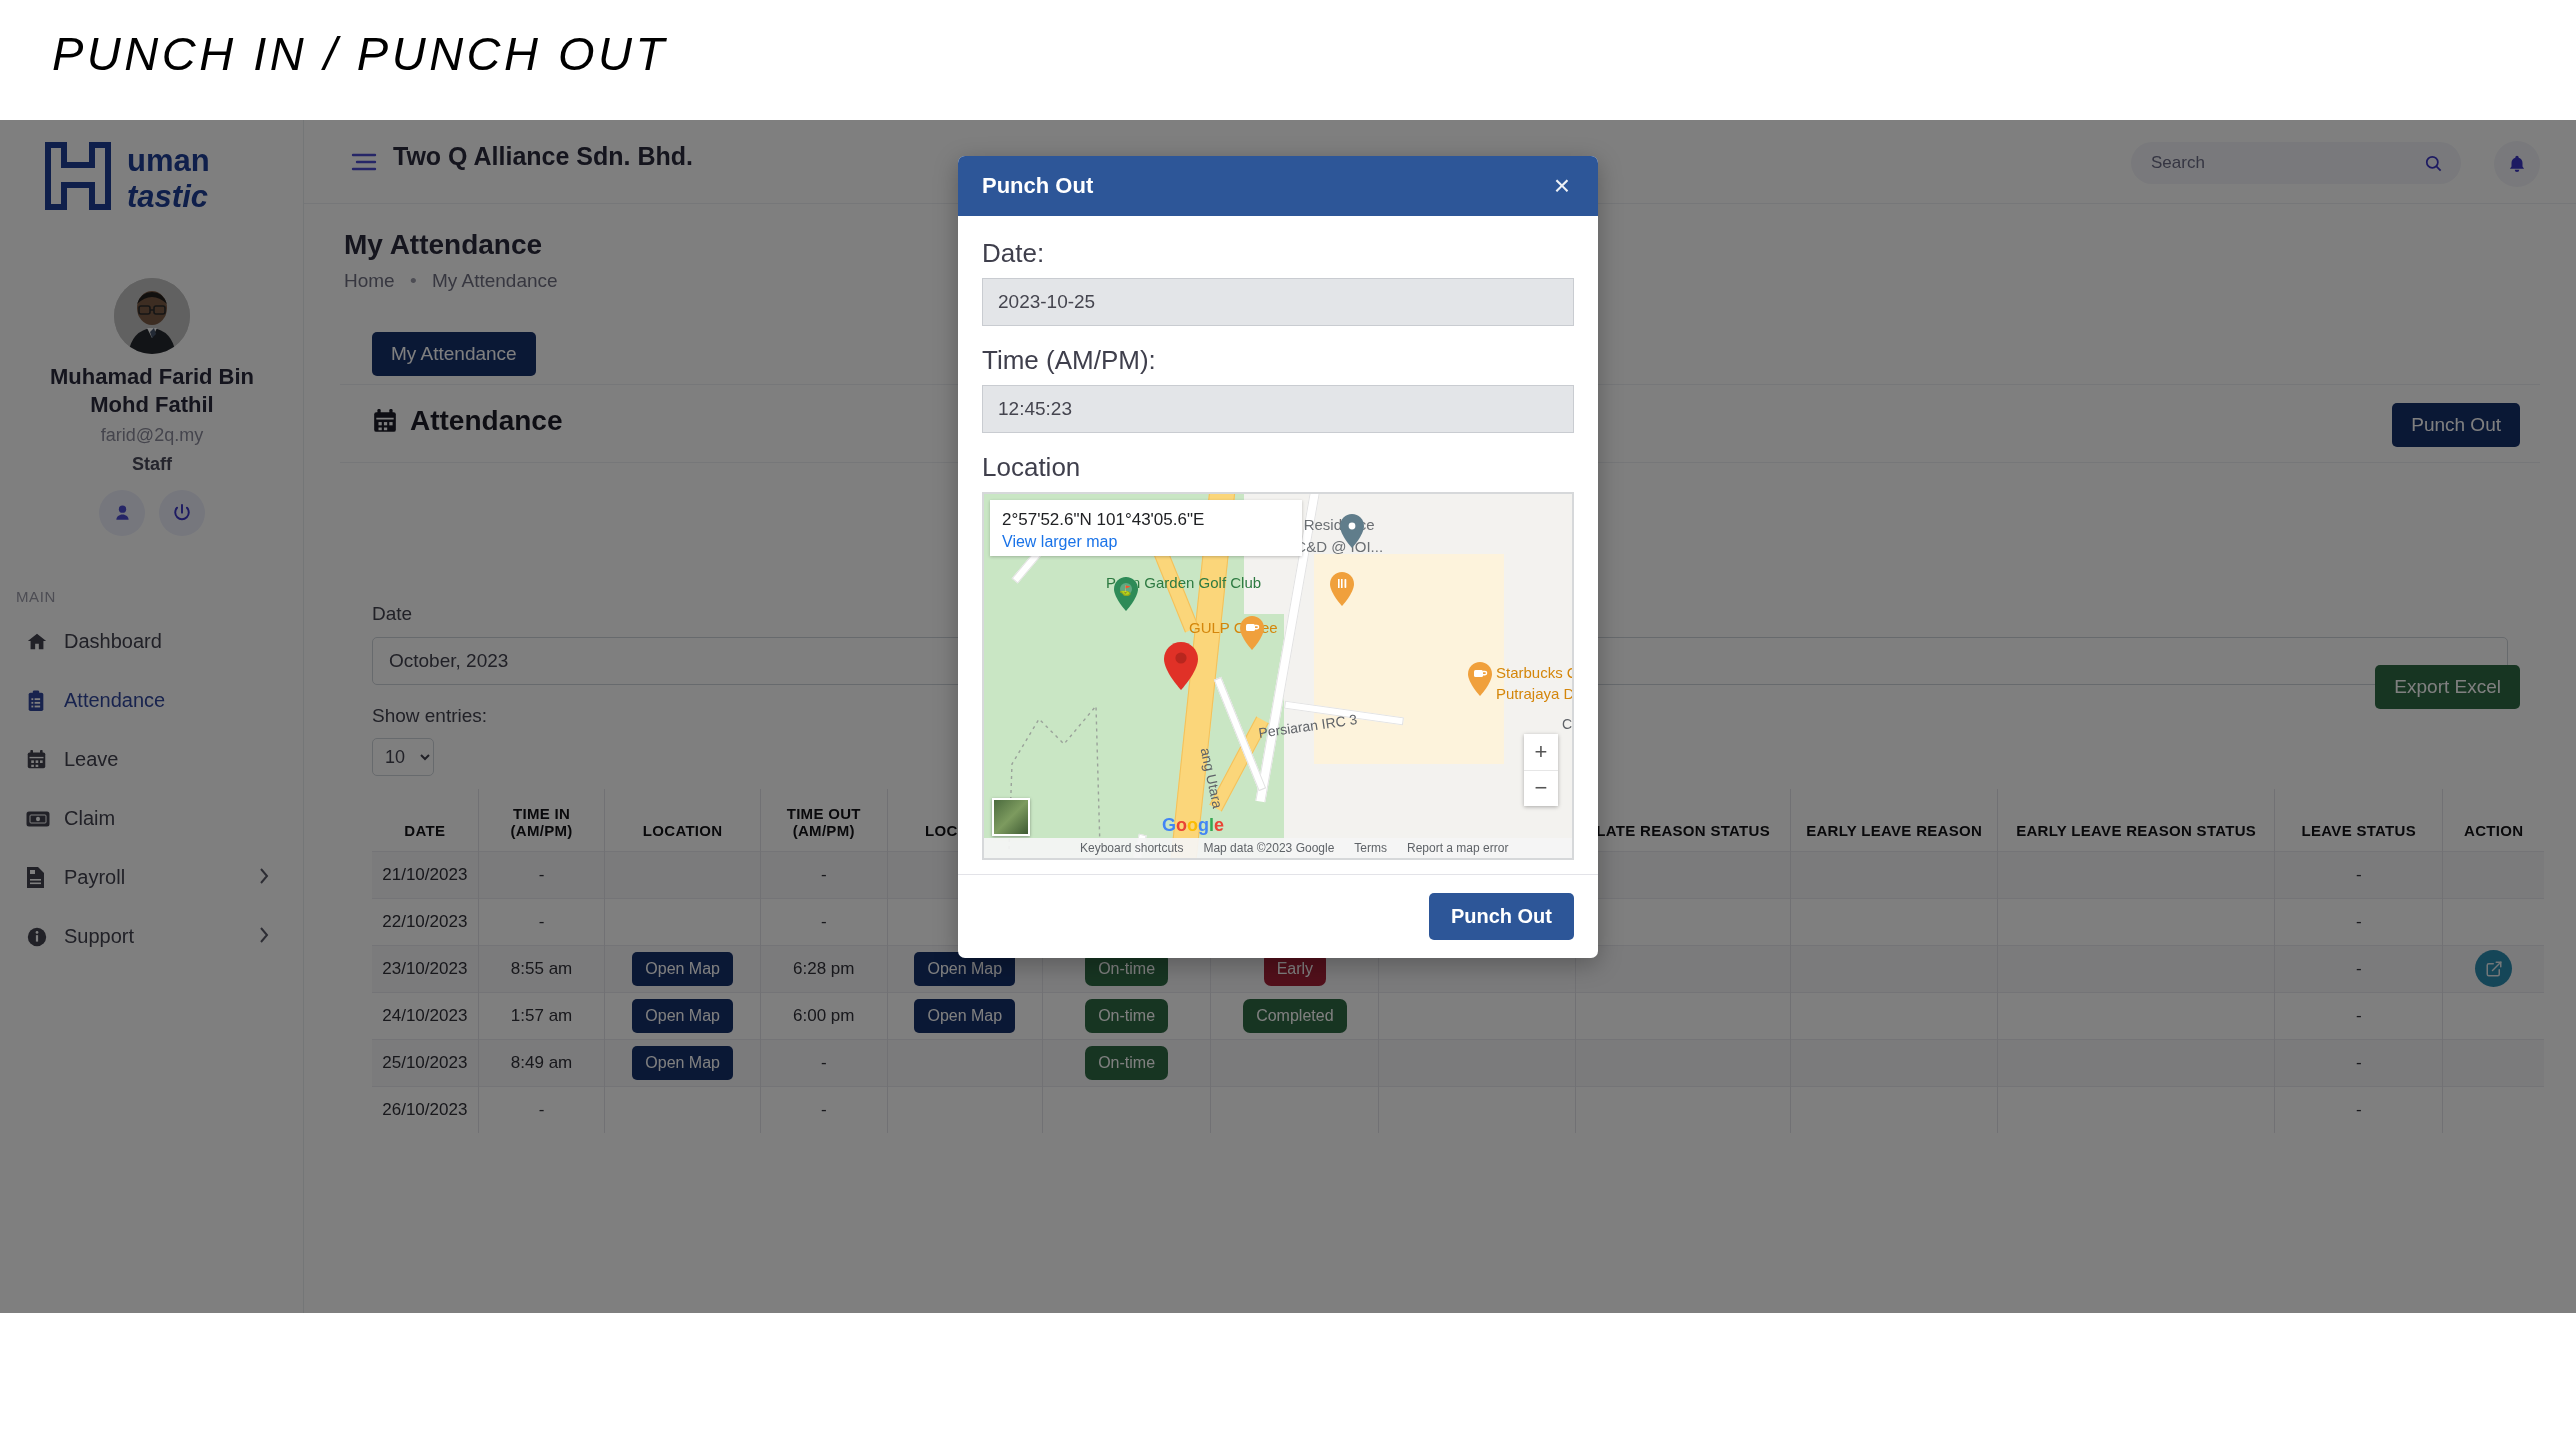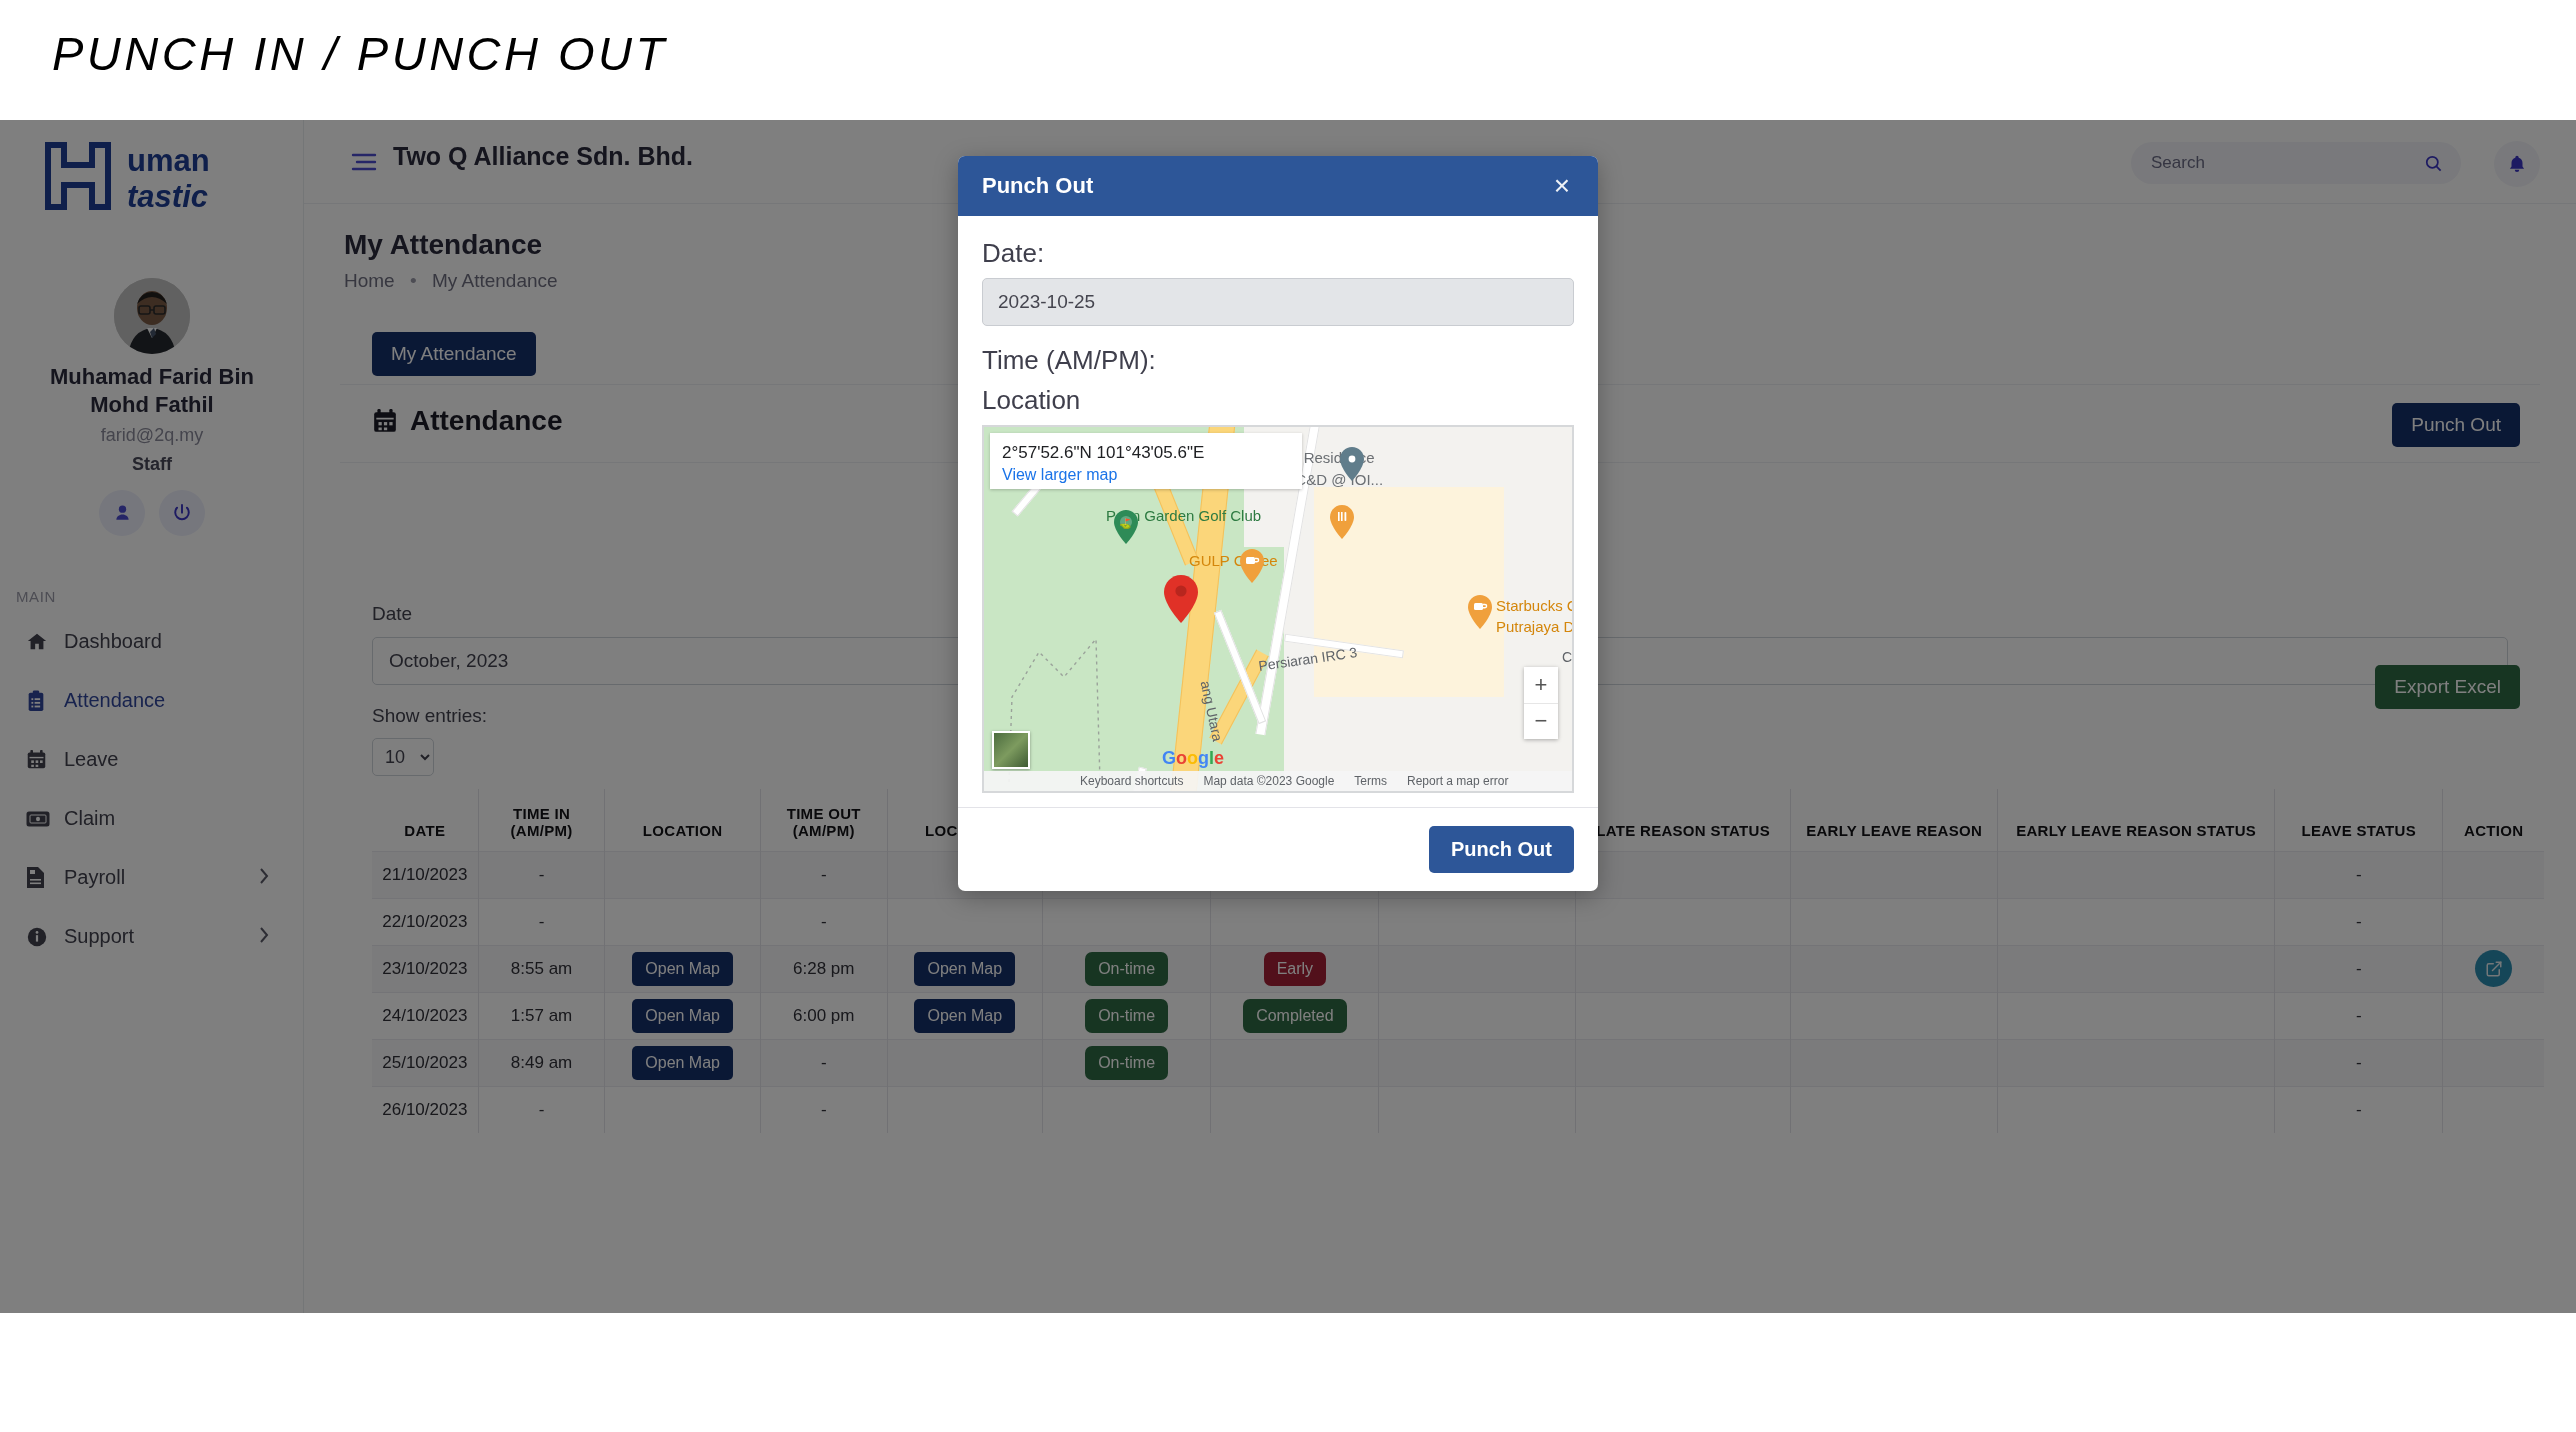--- a/index.html
+++ b/index.html
@@ -269,21 +269,21 @@
   .modal-title { color: #ffffff; font-size: 22px; font-weight: 700; }
   .modal-close {
     position: absolute; right: 22px; top: 50%; transform: translateY(-50%);
     color: #ffffff; font-size: 28px; line-height: 1; cursor: pointer;
     background: none; border: 0; font-family: "Liberation Sans", sans-serif;
     opacity: 0.92;
   }
   .modal-body { padding: 22px 24px 14px 24px; }
   .m-label { font-size: 26px; color: #3f3f4c; margin-bottom: 9px; }
   .m-input {
-    width: 100%; height: 48px; border: 1px solid #c9ccd1; border-radius: 5px;
+    width: 100%; height: 48px; border: 1px solid #c9ccd1; border-radius: 0;
     background: #e3e5e8; color: #45454f; font-size: 19px;
     padding: 10px 15px; font-family: "Liberation Sans", sans-serif;
     margin-bottom: 19px; outline: none;
   }
   .map-frame {
     position: relative; width: 100%; height: 368px;
     border: 2px solid #d6d8da; overflow: hidden; background: #e8f0e2;
   }
   .modal-foot {
     border-top: 1px solid #e3e3e8; padding: 18px 24px;
@@ -686,20 +686,21 @@
   <div class="modal">
     <div class="modal-head">
       <div class="modal-title">Punch Out</div>
       <button class="modal-close">×</button>
     </div>
     <div class="modal-body">
       <div class="m-label">Date:</div>
       <input class="m-input" readonly="" value="2023-10-25" style="">
 
       <div class="m-label">Time (AM/PM):</div>
+      <input class="m-input" readonly="" value="12:45:23" style="">
 
       <div class="m-label">Location</div>
 
       <div class="map-frame">
         <div class="map-base"></div>
         <div class="map-green"></div>
         <div class="map-green2"></div>
         <div class="map-yellowzone"></div>
 
         <div class="road" style="left:205px; top:-10px; width:26px; height:400px; transform:rotate(6deg);"></div>

